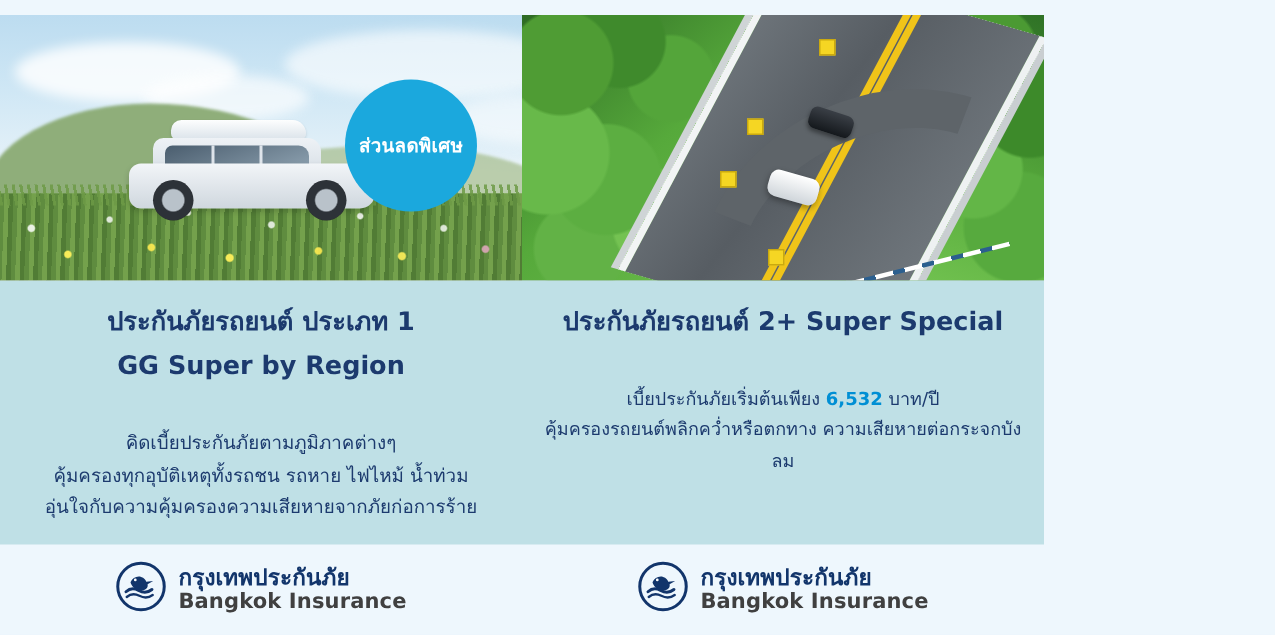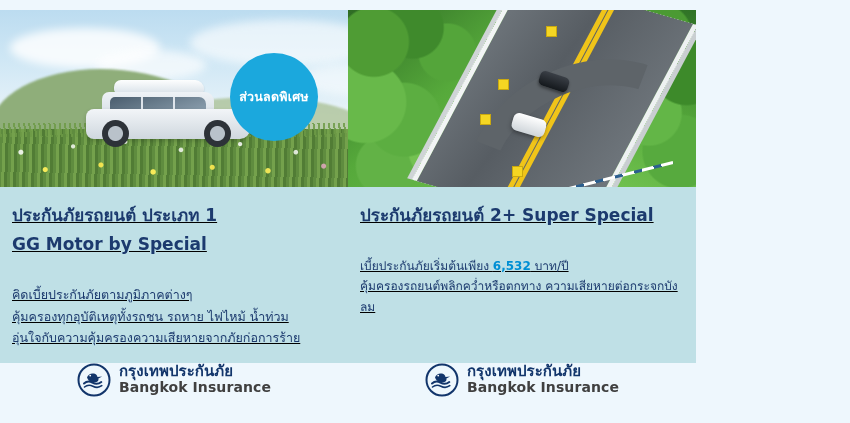--- a/index.html
+++ b/index.html
@@ -230,23 +230,23 @@
     border: 1px solid #caa90f;
   }
   .s1 { left: 43%; top: 39%; }
   .s2 { left: 38%; top: 59%; }
   .s3 { left: 57%; top: 9%; }
   .s4 { left: 47%; top: 88%; }
   
   .body {
     background: #bfe0e6;
     flex: 1;
+    text-align: center;
     padding: 16px 12px 14px;
     box-sizing: border-box;
-    text-decoration: underline;
   }
   .title {
     color: #1c3a6e;
     font-weight: 700;
     font-size: 17px;
     line-height: 1.45;
     margin: 0 0 4px;
   }
   .title-line2 { margin-top: 2px; }
   .desc {
@@ -254,20 +254,21 @@
     font-size: 12.5px;
     line-height: 1.72;
     margin-top: 28px;
   }
   .desc-r { font-size: 12px; }
   .price { color: #008fd4; font-weight: 700; }
   
   .logo-wrap {
     height: 60px;
     display: flex;
+    align-items: center;
     justify-content: center;
     gap: 8px;
     background: transparent;
   }
   .logo-mark { flex: none; }
   .logo-text { line-height: 1.12; text-align: left; }
   .logo-th {
     color: #12356b;
     font-weight: 700;
     font-size: 15px;
@@ -306,21 +307,21 @@
           <div class="wheel w1"></div>
           <div class="wheel w2"></div>
         </div>
         <div class="badge">
           <span class="badge-label">ส่วนลดพิเศษ</span>
         </div>
       </div>
 
       <div class="body">
         <div class="title">ประกันภัยรถยนต์ ประเภท 1</div>
-        <div class="title title-line2">GG Motor by Special</div>
+        <div class="title title-line2">GG Super by Region</div>
         <div class="desc">
           <div>คิดเบี้ยประกันภัยตามภูมิภาคต่างๆ</div>
           <div>คุ้มครองทุกอุบัติเหตุทั้งรถชน รถหาย ไฟไหม้ น้ำท่วม</div>
           <div>อุ่นใจกับความคุ้มครองความเสียหายจากภัยก่อการร้าย</div>
         </div>
       </div>
 
       <div class="logo-wrap">
         <span class="logo-mark">
           <svg width="34" height="34" viewBox="0 0 34 34" aria-hidden="true">

